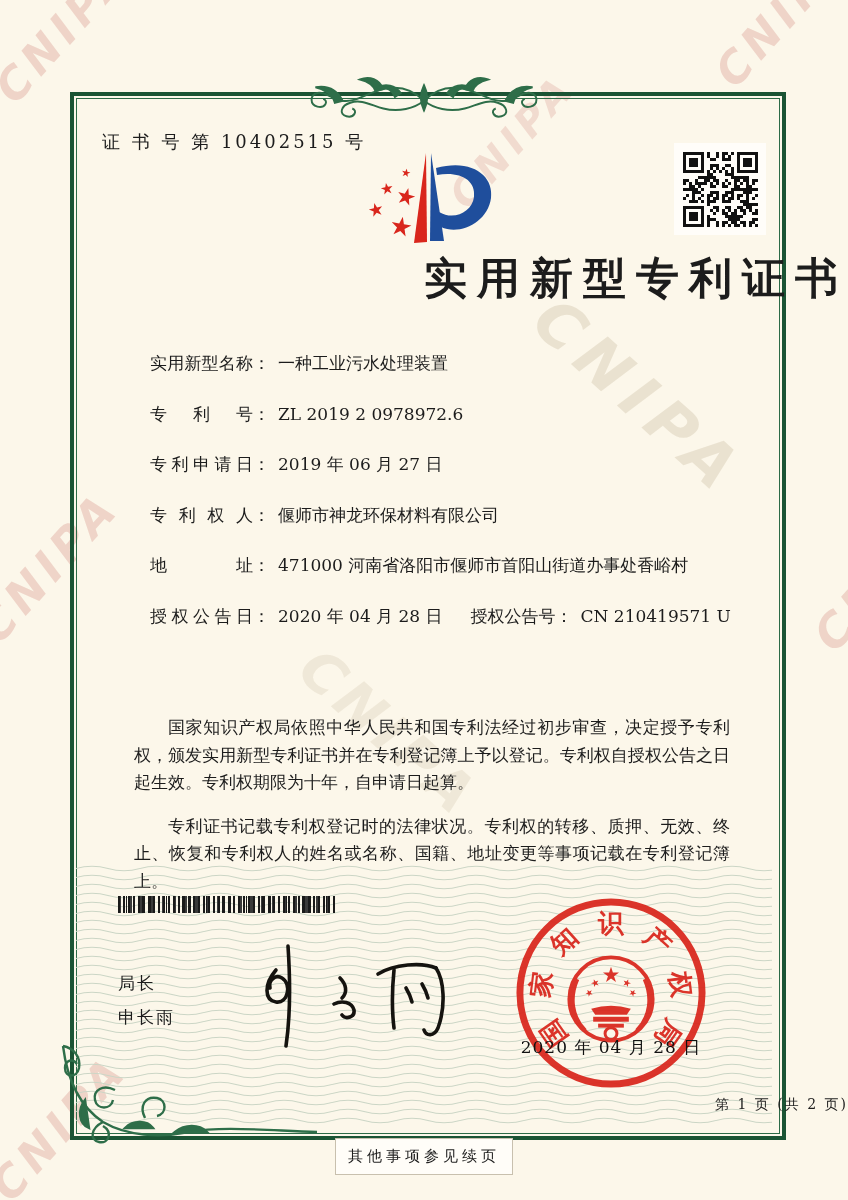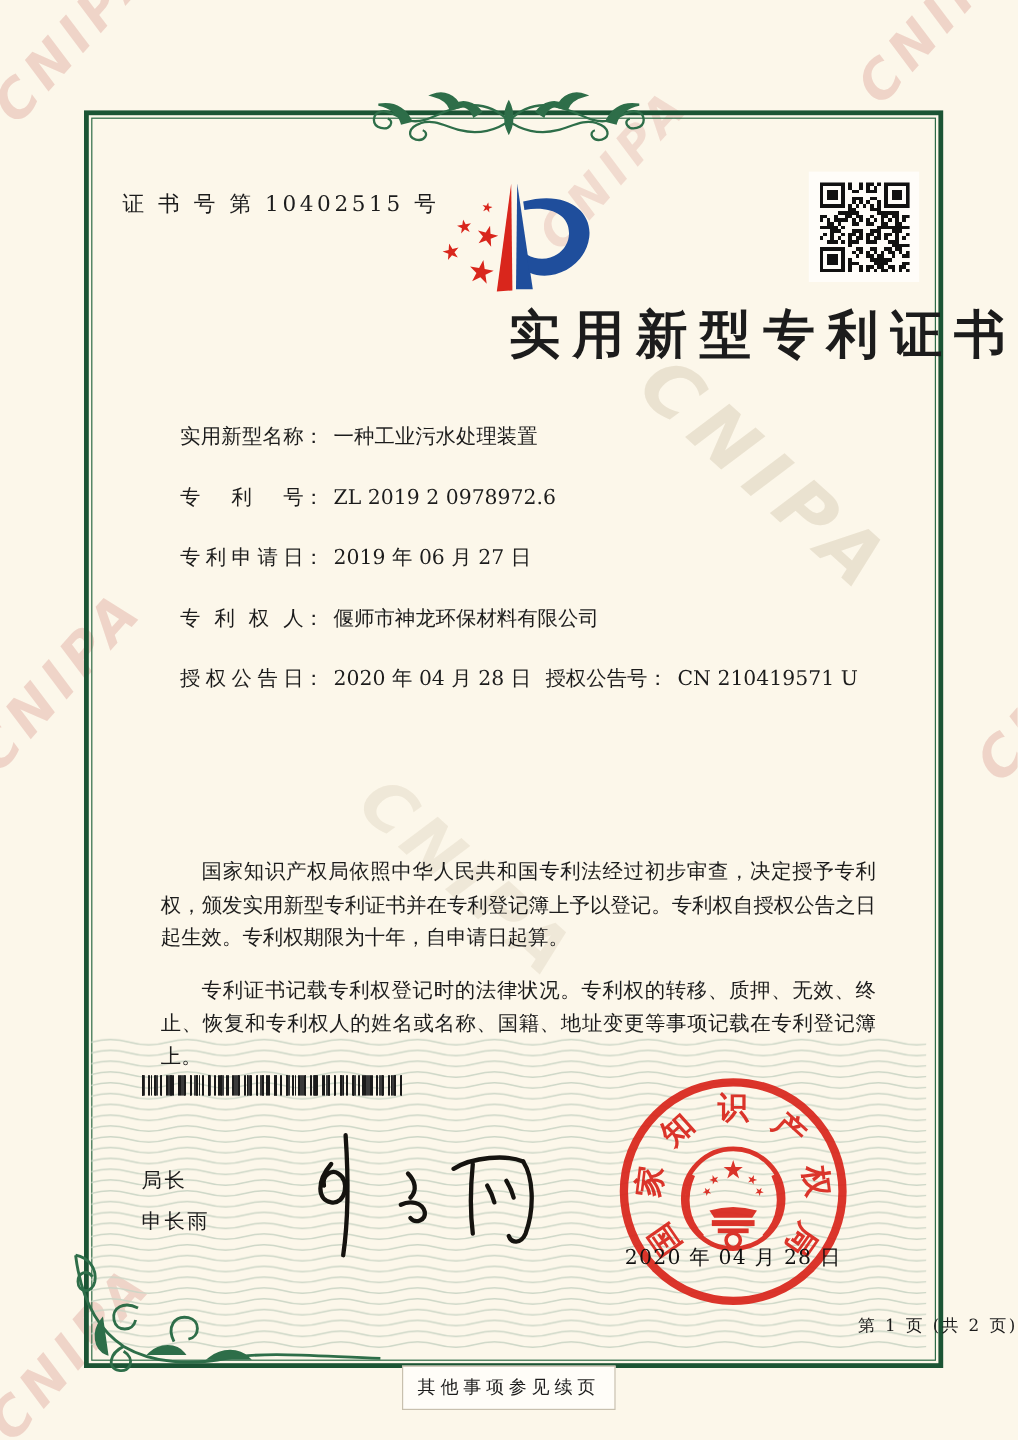--- a/index.html
+++ b/index.html
@@ -20,32 +20,32 @@
   .wm6{left:510px;top:360px;font-size:62px;letter-spacing:10px;transform:rotate(42deg);}
   .wm7{left:280px;top:700px;font-size:56px;transform:rotate(42deg);opacity:.7;}
   .wm8{left:430px;top:118px;font-size:40px;transform:rotate(-48deg);opacity:.8;}
 
   
   .frame{left:70px;top:92px;width:708px;height:1040px;border:4px solid #1b5434;}
   .frame-inner{position:absolute;left:2px;top:2px;right:2px;bottom:2px;border:1px solid #2d6b47;}
 
   .waves{left:76px;top:864px;width:696px;height:262px;z-index:0;}
 
-  .cert-no{left:102px;top:158px;font-size:18px;letter-spacing:3px;z-index:2;}
+  .cert-no{left:102px;top:130px;font-size:18px;letter-spacing:3px;z-index:2;}
   .logo{left:344px;top:140px;z-index:2;}
   .qr-wrap{left:674px;top:143px;width:92px;height:92px;background:#fffdf9;z-index:2;
            display:flex;align-items:center;justify-content:center;}
   .title{left:0;top:250px;width:848px;text-align:right;font-size:43px;font-weight:bold;
          letter-spacing:10px;z-index:2;}
 
   .fields{left:118px;top:352px;width:620px;font-size:17px;z-index:2;}
   .frow{height:50.5px;white-space:nowrap;}
   .flabel{display:inline-block;width:103px;text-align:justify;text-align-last:justify;margin-left:32px;}
   .fvalue{margin-left:8px;text-align:right;}
-  .pair2{margin-left:12px;}
+  .pair2{margin-left:28px;}
 
   .body-text{left:118px;top:698px;width:628px;font-size:17px;line-height:27.5px;
              text-align:justify;z-index:2;}
   .body-text p{margin:16px;text-indent:2em;}
 
   .barcode{left:118px;top:896px;width:218px;height:17px;z-index:2;
      background:
        repeating-linear-gradient(90deg,#1a1a1a 0 2px,transparent 2px 5px),
        repeating-linear-gradient(90deg,#1a1a1a 0 1px,transparent 1px 8px),
        repeating-linear-gradient(90deg,#3a3a3a 0 3px,transparent 3px 11px);}
@@ -387,20 +387,23 @@
   <div class="frow">
     <span class="flabel">专利号</span><span>：</span><span class="fvalue">ZL 2019 2 0978972.6</span>
   </div>
   <div class="frow">
     <span class="flabel">专利申请日</span><span>：</span><span class="fvalue">2019 年 06 月 27 日</span>
   </div>
   <div class="frow">
     <span class="flabel">专利权人</span><span>：</span><span class="fvalue">偃师市神龙环保材料有限公司</span>
   </div>
   <div class="frow">
+    <span class="flabel">地址</span><span>：</span><span class="fvalue">471000 河南省洛阳市偃师市首阳山街道办事处香峪村</span>
+  </div>
+  <div class="frow">
     <span class="flabel">授权公告日</span><span>：</span><span class="fvalue">2020 年 04 月 28 日</span><span class="pair2"><span>授权公告号</span><span>：</span><span class="fvalue">CN 210419571 U</span></span>
   </div>
 </div>
 
 <div class="abs body-text">
   <p>国家知识产权局依照中华人民共和国专利法经过初步审查，决定授予专利权，颁发实用新型专利证书并在专利登记簿上予以登记。专利权自授权公告之日起生效。专利权期限为十年，自申请日起算。</p>
   <p>专利证书记载专利权登记时的法律状况。专利权的转移、质押、无效、终止、恢复和专利权人的姓名或名称、国籍、地址变更等事项记载在专利登记簿上。</p>
 </div>
 
 <div class="abs barcode"></div>

